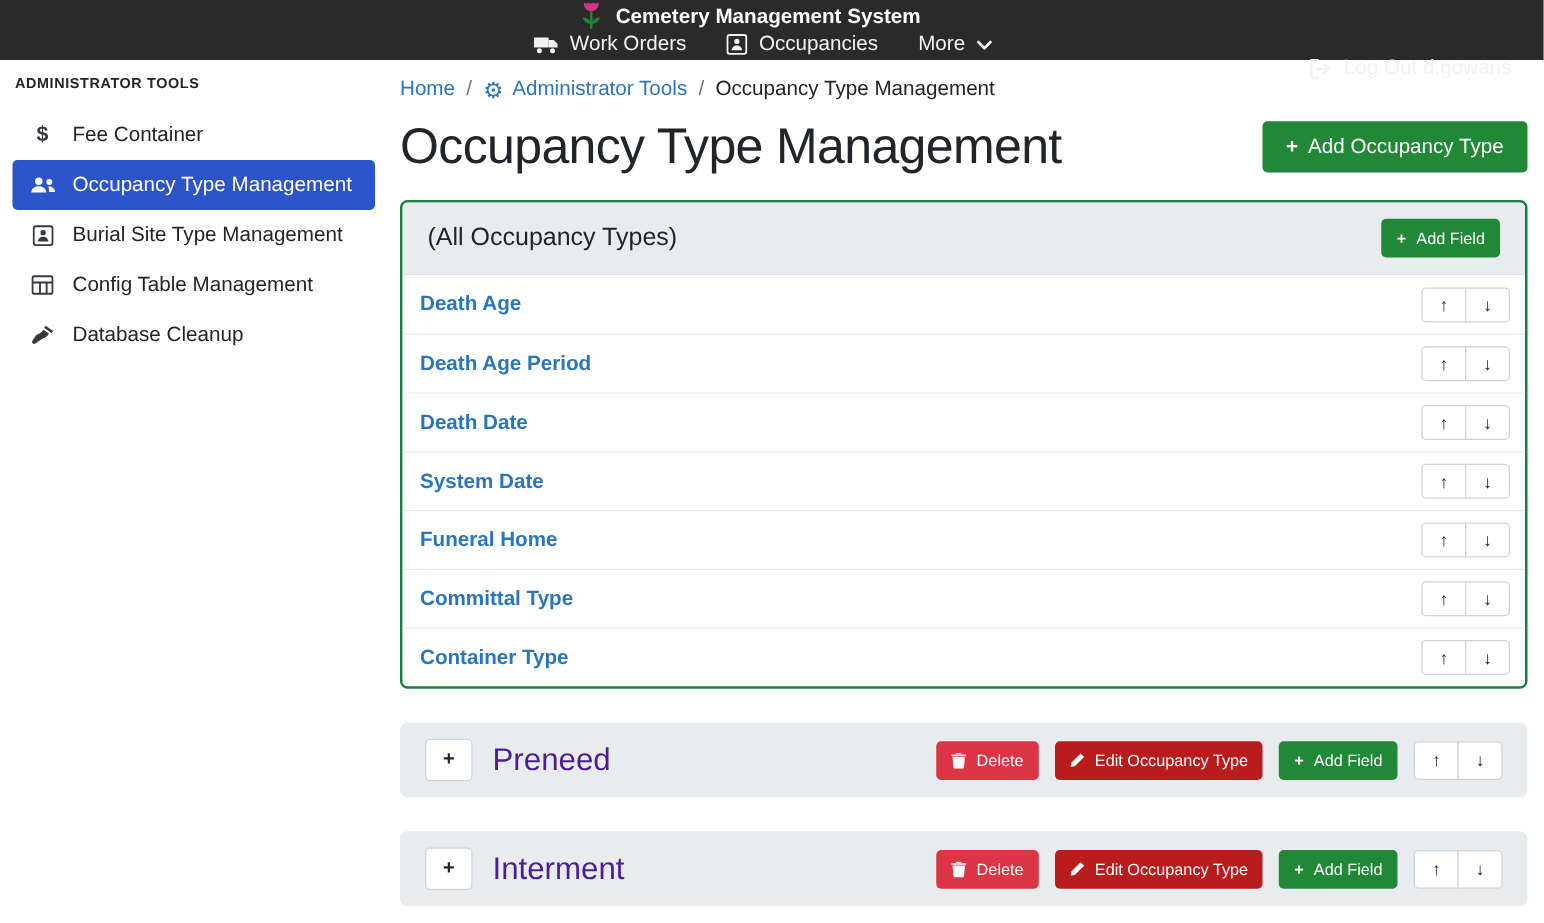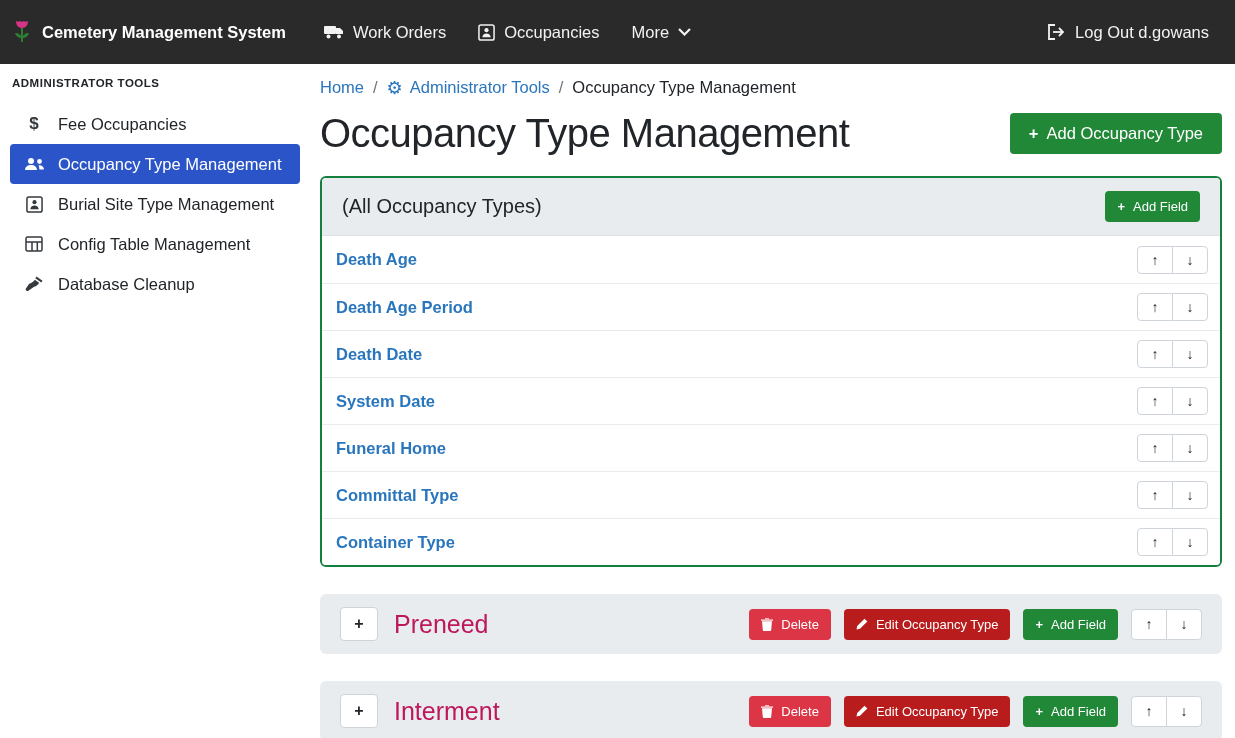--- a/index.html
+++ b/index.html
@@ -2,21 +2,21 @@
 <html><head>
 <meta charset="utf-8">
 <style>
   * { margin:0; padding:0; box-sizing:border-box; }
   html, body { width:1235px; height:738px; }
   body { font-family:"Liberation Sans", sans-serif; background:#fff; color:#212529; overflow:hidden; }
   button { font-family:inherit; }
   svg { display:block; }
 
   
-  .topbar { height:64px; background:#2a2a2a; display:flex; align-items:center; padding:0 26px 0 12px; }
+  .topbar { height:48px; background:#2a2a2a; display:flex; align-items:center; padding:0 26px 0 12px;flex-direction:column; }
   .brand { display:flex; align-items:center; gap:10px; color:#fff; font-size:16.5px; font-weight:bold; margin-right:22px; cursor:pointer; }
   .top-links { display:flex; align-items:center; height:100%; }
   .nav-link { display:flex; align-items:center; gap:9px; padding:0 16px; color:#f2f2f2; font-size:16.5px; cursor:pointer; text-decoration:none; height:100%; }
   .nav-link .nicon { display:flex; align-items:center; }
   .logout { margin-left:auto; padding:0; }
 
   
   .layout { display:flex; height:700px; }
   .sidebar { width:310px; flex:0 0 310px; padding-top:13px; background:#fff; }
   .sidebar-heading { padding:0 12px; font-size:11.5px; font-weight:bold; letter-spacing:.5px; color:#212529; margin-bottom:15px; }
@@ -54,21 +54,21 @@
   .field-row + .field-row { border-top:1px solid #e9ecef; }
   .field-label { color:#2a76bd; font-weight:bold; font-size:16.5px; cursor:pointer; }
   .arrow-group { display:flex; }
   .btn-arrow { width:36px; height:28px; background:#fff; border:1px solid #ced4da; color:#212529; font-size:14px; display:flex; align-items:center; justify-content:center; cursor:pointer; }
   .btn-arrow.up { border-radius:4px 0 0 4px; }
   .btn-arrow.down { border-radius:0 4px 4px 0; margin-left:-1px; }
 
   
   .section-bar { margin-top:27px; background:#e9ecef; border-radius:6px; padding:13px 20px; display:flex; align-items:center; }
   .expand-btn { width:38px; height:34px; background:#fff; border:1px solid #ced4da; border-radius:4px; font-size:16px; font-weight:bold; color:#212529; cursor:pointer; display:flex; align-items:center; justify-content:center; }
-  .section-title { font-size:25px; font-weight:500; color:#be185d; margin-left:16px; }
+  .section-title { font-size:25px; font-weight:500; color:#4c1d95; margin-left:16px; }
   .section-actions { margin-left:auto; display:flex; align-items:center; gap:13px; }
   .section-actions .btn-arrow { height:31px; }
 </style>
 </head>
 <body>
 
 <header class="topbar">
   <div class="brand">
     <span>
       <svg width="20" height="26" viewBox="0 0 20 26">
@@ -125,21 +125,21 @@
   </a>
 </header>
 
 <div class="layout">
 
   <aside class="sidebar">
     <div class="sidebar-heading">ADMINISTRATOR TOOLS</div>
 
     <div class="side-item">
       <span class="sicon dollar">$</span>
-      <span>Fee Occupancies</span>
+      <span>Fee Container</span>
     </div>
 
     <div class="side-item active">
       <span class="sicon">
         <svg width="22" height="16" viewBox="0 0 22 16" fill="currentColor">
           <circle cx="8" cy="5" r="3"></circle>
           <path d="M2 14c0-3 2.5-5 6-5s6 2 6 5z"></path>
           <circle cx="16.5" cy="5.5" r="2.4"></circle>
           <path d="M15.6 9.3c2.8-.4 5.4 1.3 5.4 4.2h-4.6c-.1-1.7-.4-3.1-.8-4.2z"></path>
         </svg>

